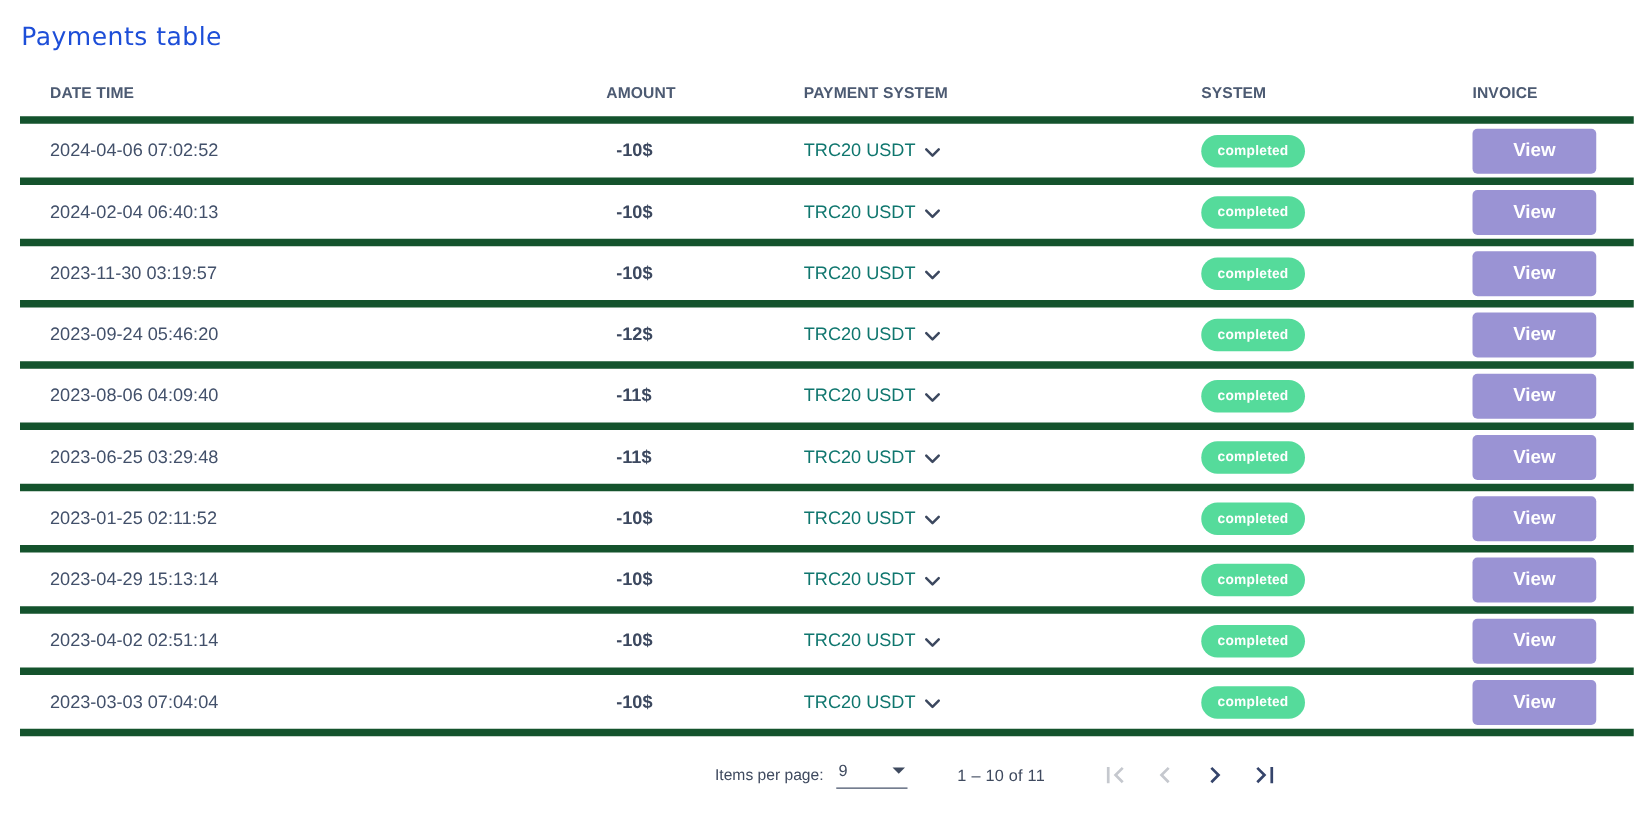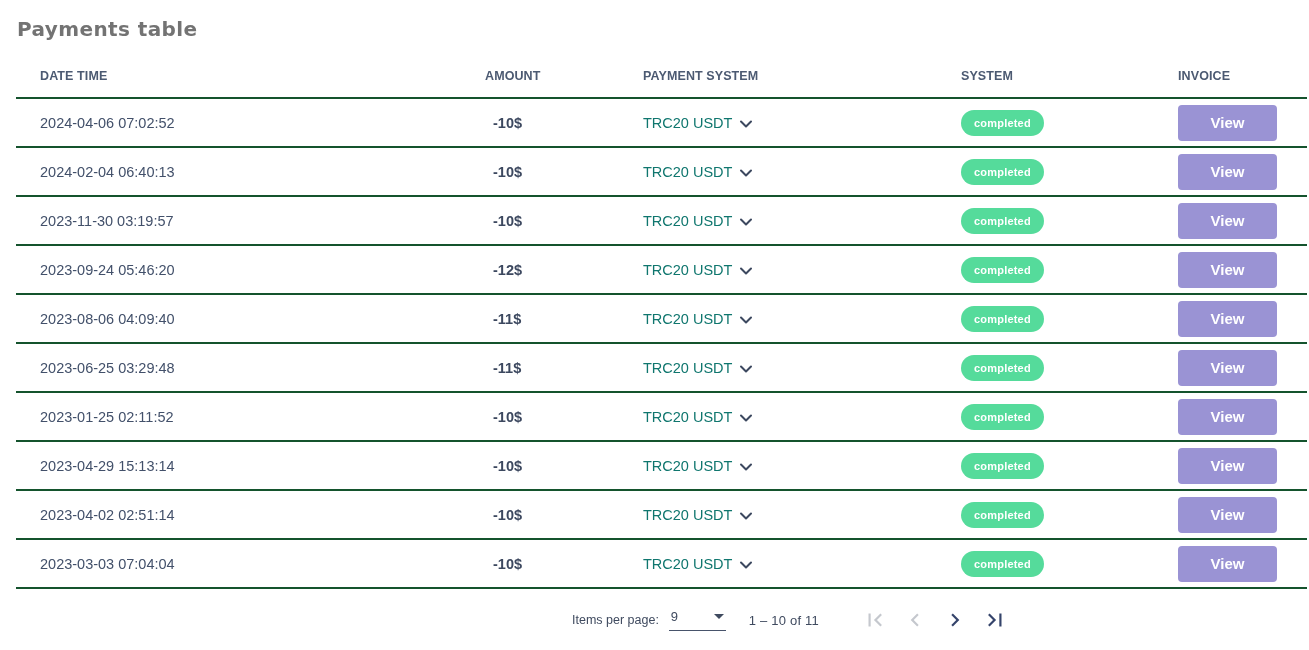--- a/index.html
+++ b/index.html
@@ -6,31 +6,31 @@
   html, body {
     width: 1309px; height: 650px;
     background: #ffffff;
     font-family: "Liberation Sans", sans-serif;
     overflow: hidden;
   }
   .page-title {
     margin: 17px 0 0 17px;
     font-family: "DejaVu Sans", sans-serif;
     font-size: 20px;
-    font-weight: 700;
+    font-weight: 400;
     letter-spacing: 0.4px;
-    color: #737373;
+    color: #1d4ed8;
   }
   .table-wrap { margin: 14px 2px 0 16px; }
   .trow {
     display: grid;
     grid-template-columns: 445px 158px 318px 217px 1fr;
     align-items: center;
     padding-left: 24px;
-    border-bottom: 2px solid #14532d;
+    border-bottom: 6px solid #14532d;
   }
   .trow.head { height: 44px; }
   .trow.body-row { height: 49px; }
   .th {
     font-size: 12.5px;
     font-weight: 700;
     color: #4c5a72;
     letter-spacing: 0.1px;
   }
   .cell { font-size: 14.5px; color: #42506a; }
@@ -91,21 +91,21 @@
     color: #3f4a5f;
     cursor: pointer;
   }
   .caret-down {
     width: 0; height: 0;
     margin-top: 5px;
     border-left: 5px solid transparent;
     border-right: 5px solid transparent;
     border-top: 5px solid #3f4a5f;
   }
-  .range-label { margin-left: 23px; font-size: 13px; letter-spacing: 0.2px; }
+  .range-label { margin-left: 40px; font-size: 13px; letter-spacing: 0.2px; }
   .nav-group { display: flex; align-items: center; gap: 12px; margin-left: 42px; }
   .nav-btn {
     width: 28px; height: 28px;
     border: none; background: none;
     display: flex; align-items: center; justify-content: center;
     cursor: pointer;
     color: #35446b;
   }
   .nav-btn.disabled { color: #c5c8ce; cursor: default; }
   .nav-btn svg { width: 26px; height: 26px; }

